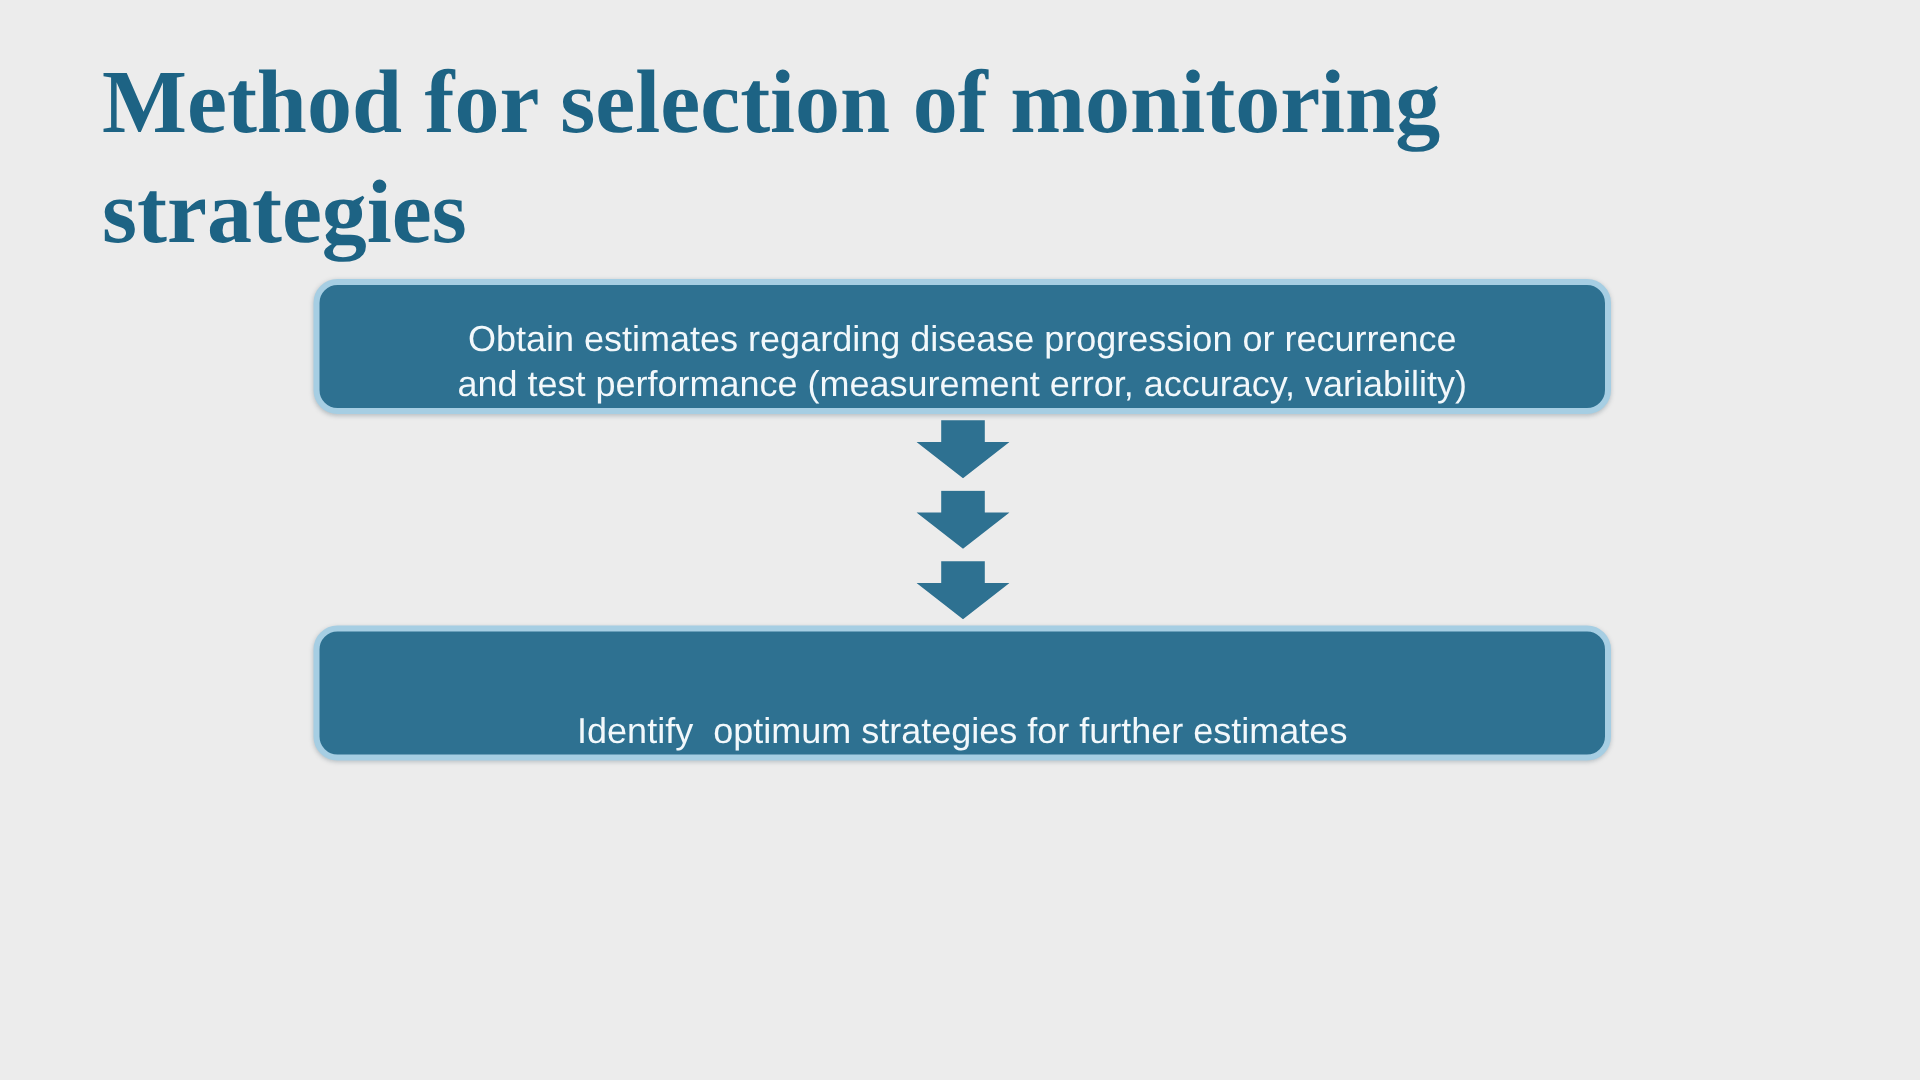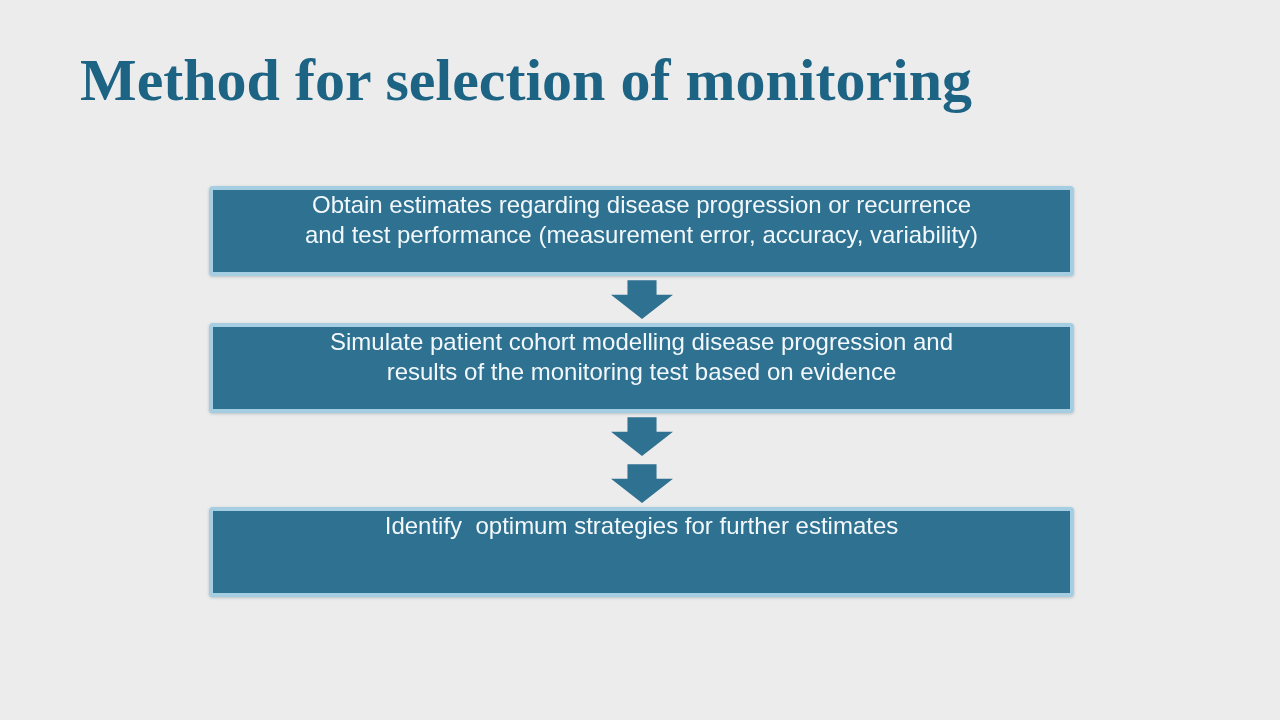--- a/index.html
+++ b/index.html
@@ -14,45 +14,45 @@
     position: relative;
     width: 1280px;
     height: 720px;
     background: var(--bg, #ececec);
     font-family: "Liberation Sans", sans-serif;
   }
   .title {
     position: absolute;
     left: 64px;
     top: 28px;
-    margin: 16px;
+    margin: 4px;
     font-family: "Liberation Serif", serif;
     font-weight: 700;
     font-size: 60px;
     line-height: 73px;
     color: var(--title-color, #1d6384);
   }
   .title-line { display: block; }
   .flow {
     position: absolute;
     left: 209px;
     top: 186px;
     width: 865px;
     display: flex;
     flex-direction: column;
   }
   .step {
     box-sizing: border-box;
     height: 90px;
     background: var(--box-fill, #2e7191);
     border: 4px solid var(--box-border, #a6cee3);
-    border-radius: 4px;
+    border-radius: 16px;
     box-shadow: 0 1px 3px rgba(90, 110, 120, 0.35);
     display: flex;
-    align-items: flex-start;
+    align-items: flex-end;
     justify-content: center;
     text-align: center;
   }
   .step-text {
     white-space: pre-wrap;
     color: var(--box-text, #f2f8fb);
     font-size: 24px;
     line-height: 30px;
     padding: 0 10px;
   }
@@ -69,39 +69,36 @@
     display: block;
   }
 </style>
 </head>
 <body>
 
 <div class="slide">
 
   <h1 class="title">
     <span class="title-line">Method for selection of monitoring</span>
+    <span class="title-line">strategies</span>
   </h1>
 
   <div class="flow">
 
     <div class="step">
       <div class="step-text">Obtain estimates regarding disease progression or recurrence
 and test performance (measurement error, accuracy, variability)</div>
     </div>
 
     <div class="arrow-row">
       <svg class="arrow-icon" viewBox="0 0 64 40" aria-hidden="true">
         <path d="M17 0 H47 V15 H64 L32 40 L0 15 H17 Z"></path>
       </svg>
     </div>
 
-    <div class="step">
-      <div class="step-text">Simulate patient cohort modelling disease progression and
-results of the monitoring test based on evidence</div>
-    </div>
 
     <div class="arrow-row">
       <svg class="arrow-icon" viewBox="0 0 64 40" aria-hidden="true">
         <path d="M17 0 H47 V15 H64 L32 40 L0 15 H17 Z"></path>
       </svg>
     </div>
 
 
     <div class="arrow-row">
       <svg class="arrow-icon" viewBox="0 0 64 40" aria-hidden="true">

